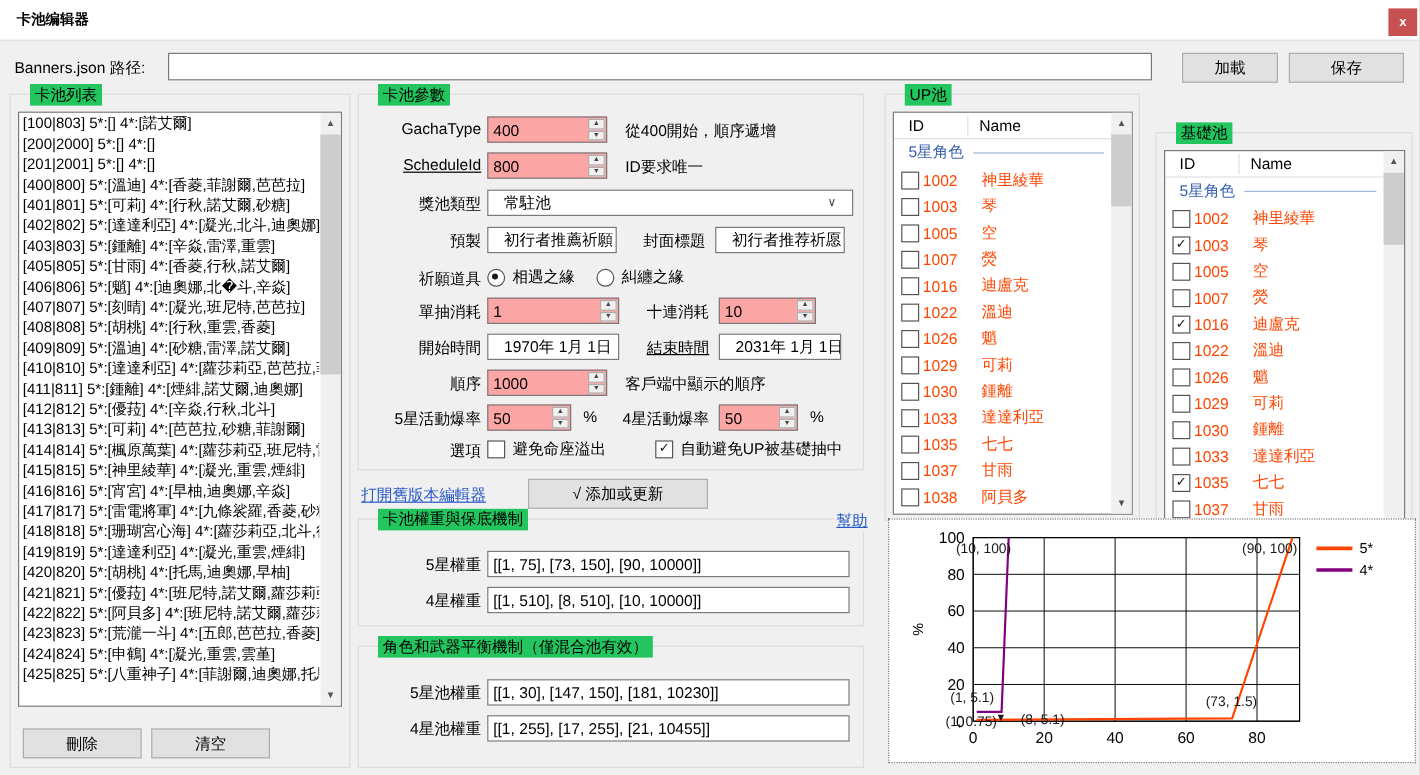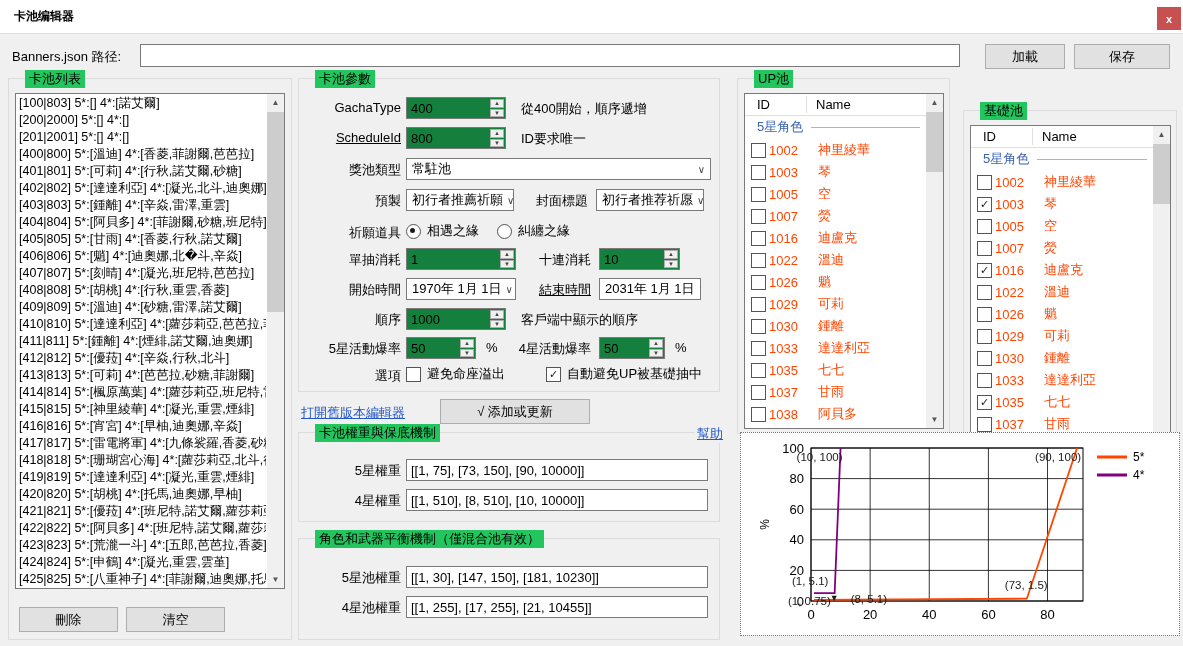--- a/index.html
+++ b/index.html
@@ -19,28 +19,28 @@
   .listbox{position:absolute;background:#fff;border:1px solid #7a7a7a;overflow:hidden;}
   .list-items{position:absolute;left:0;top:1px;right:18px;bottom:0;overflow:hidden;}
   .list-item{height:17px;line-height:17px;padding-left:3px;white-space:nowrap;overflow:hidden;font-size:12.5px;}
   .vscroll{position:absolute;right:0;top:0;bottom:0;width:17px;background:#f0f0f0;}
   .vs-btn{position:absolute;left:0;width:17px;height:17px;display:flex;align-items:center;justify-content:center;
        font-size:8px;color:#555;}
   .vs-btn.bottom{bottom:0;}
   .vs-thumb{position:absolute;left:0;width:17px;background:#cdcdcd;}
   
   .plabel{position:absolute;text-align:right;white-space:nowrap;}
-  .spinner{position:absolute;height:22px;background:#15803d;border:1px solid #7a7a7a;display:flex;box-sizing:border-box;}
+  .spinner{position:absolute;height:22px;background:#fca5a5;border:1px solid #7a7a7a;display:flex;box-sizing:border-box;}
   .spin-val{flex:1;display:flex;align-items:center;padding-left:4px;overflow:hidden;}
   .spin-btns{width:16px;display:flex;flex-direction:column;}
   .sb{flex:1;margin:1px 1px 0 1px;background:#f0f0f0;border:1px solid #adadad;display:flex;align-items:center;
        justify-content:center;font-size:6px;color:#444;}
   .sb:last-child{margin-bottom:1px;}
   .combo{position:absolute;height:22px;background:#fff;border:1px solid #7a7a7a;display:flex;align-items:center;
-       padding:0 5px;box-sizing:border-box;white-space:nowrap;overflow:hidden;}
+       padding:0 13px;box-sizing:border-box;white-space:nowrap;overflow:hidden;}
   .chev{margin-left:auto;color:#444;font-size:10px;padding-left:4px;}
   .radio{display:inline-flex;align-items:center;margin-right:18px;}
   .rdot{width:13px;height:13px;border:1px solid #555;border-radius:50%;background:#fff;margin-right:6px;
        position:relative;flex:0 0 auto;}
   .rdot.on::after{content:"";position:absolute;left:3px;top:3px;width:5px;height:5px;border-radius:50%;background:#1a1a1a;}
   .check{width:13px;height:13px;border:1px solid #555;background:#fff;display:inline-flex;align-items:center;
        justify-content:center;font-size:11px;line-height:11px;color:#1a1a1a;flex:0 0 auto;box-sizing:content-box;}
   .cbrow{position:absolute;display:flex;align-items:center;}
   .cbrow .check{margin-right:6px;}
   .link{position:absolute;color:#2558c9;text-decoration:underline;white-space:nowrap;}
@@ -84,21 +84,20 @@
     <span class="gb-label">卡池列表</span>
     <div class="listbox" style="left:6px;top:14px;width:268px;height:494px;">
       <div class="list-items" id="pool-list">
           <div class="list-item">[100|803] 5*:[] 4*:[諾艾爾]</div>
           <div class="list-item">[200|2000] 5*:[] 4*:[]</div>
           <div class="list-item">[201|2001] 5*:[] 4*:[]</div>
           <div class="list-item">[400|800] 5*:[溫迪] 4*:[香菱,菲謝爾,芭芭拉]</div>
           <div class="list-item">[401|801] 5*:[可莉] 4*:[行秋,諾艾爾,砂糖]</div>
           <div class="list-item">[402|802] 5*:[達達利亞] 4*:[凝光,北斗,迪奧娜]</div>
           <div class="list-item">[403|803] 5*:[鍾離] 4*:[辛焱,雷澤,重雲]</div>
-          <div class="list-item">[404|804] 5*:[阿貝多] 4*:[菲謝爾,砂糖,班尼特]</div>
           <div class="list-item">[405|805] 5*:[甘雨] 4*:[香菱,行秋,諾艾爾]</div>
           <div class="list-item">[406|806] 5*:[魈] 4*:[迪奧娜,北�斗,辛焱]</div>
           <div class="list-item">[407|807] 5*:[刻晴] 4*:[凝光,班尼特,芭芭拉]</div>
           <div class="list-item">[408|808] 5*:[胡桃] 4*:[行秋,重雲,香菱]</div>
           <div class="list-item">[409|809] 5*:[溫迪] 4*:[砂糖,雷澤,諾艾爾]</div>
           <div class="list-item">[410|810] 5*:[達達利亞] 4*:[蘿莎莉亞,芭芭拉,菲謝爾]</div>
           <div class="list-item">[411|811] 5*:[鍾離] 4*:[煙緋,諾艾爾,迪奧娜]</div>
           <div class="list-item">[412|812] 5*:[優菈] 4*:[辛焱,行秋,北斗]</div>
           <div class="list-item">[413|813] 5*:[可莉] 4*:[芭芭拉,砂糖,菲謝爾]</div>
           <div class="list-item">[414|814] 5*:[楓原萬葉] 4*:[蘿莎莉亞,班尼特,雷澤]</div>

